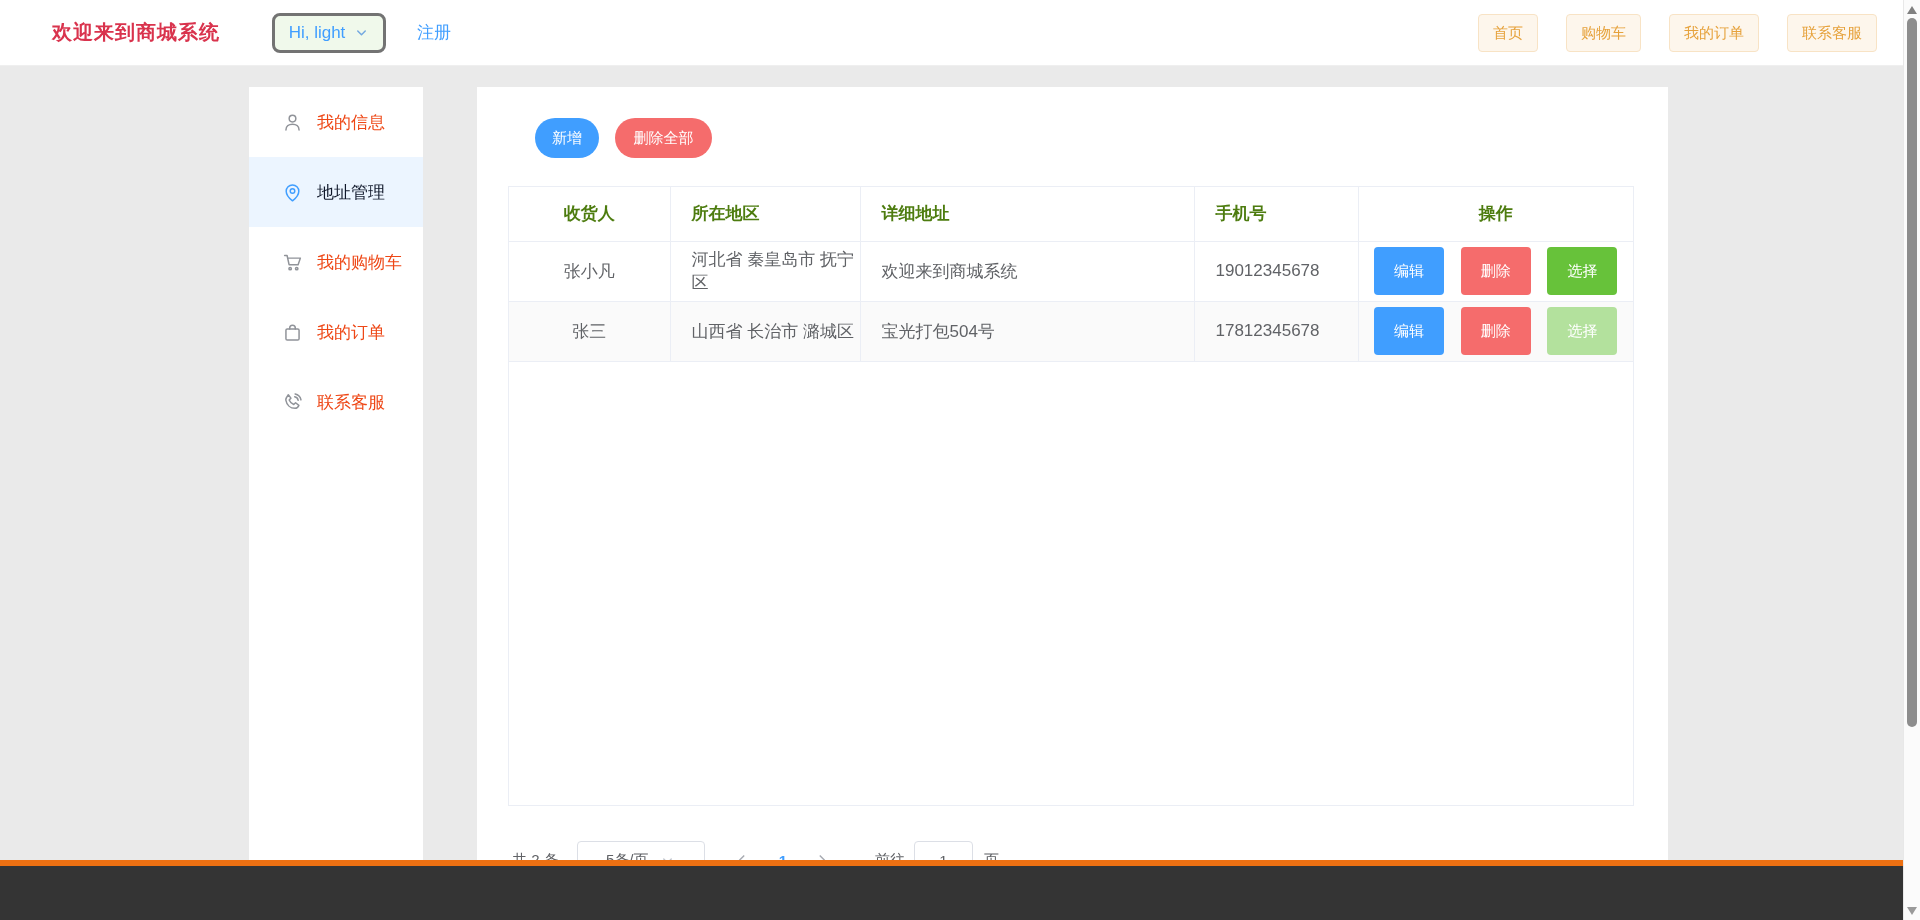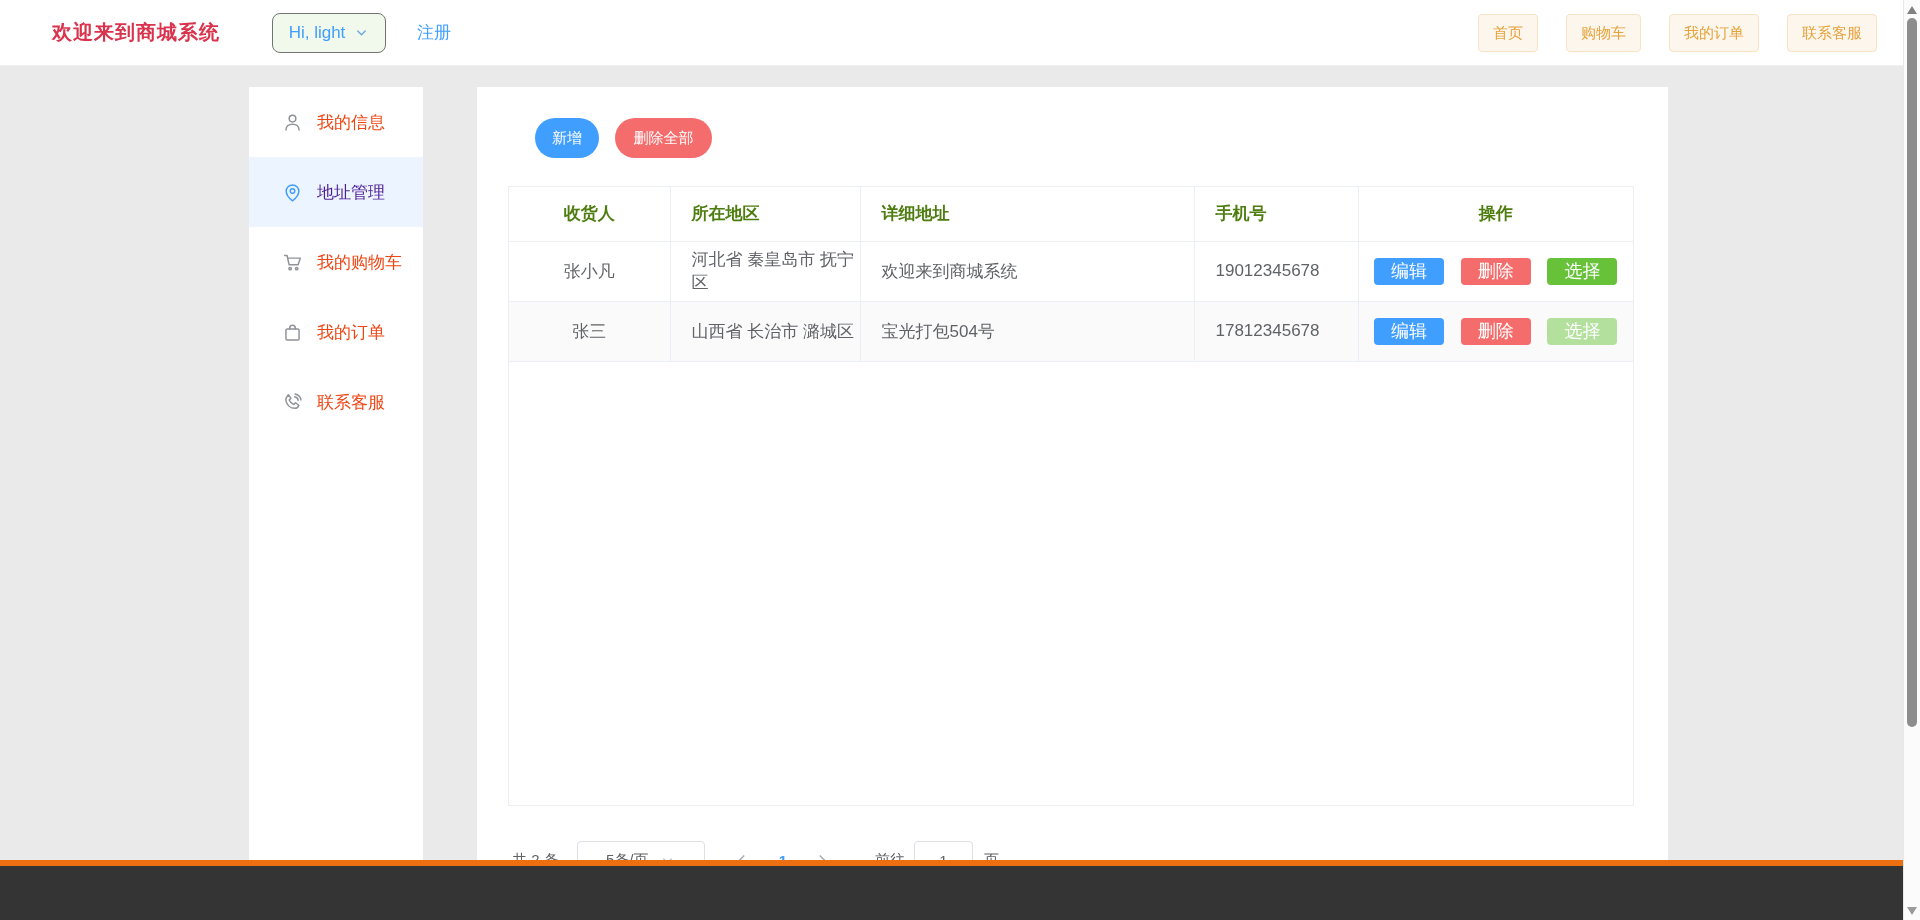--- a/index.html
+++ b/index.html
@@ -3,55 +3,55 @@
 <meta charset="utf-8">
 <style>
   * { margin:0; padding:0; box-sizing:border-box; font-family:"Liberation Sans", sans-serif; }
   html,body { width:1920px; height:920px; }
   body { position:relative; background:#eaeaea; overflow:hidden; }
 
   
   .header { position:absolute; left:0; top:0; width:1920px; height:66px; background:#fff;
             border-bottom:1px solid #efefef; display:flex; align-items:center; z-index:5; }
   .title { margin-left:52px; font-size:20px; font-weight:bold; color:#d9334d; letter-spacing:1px; }
-  .user-btn { margin-left:52px; width:114px; height:40px; background:#f0f9eb; border:1px solid #737373;
+  .user-btn { margin-left:52px; width:114px; height:40px; background:#f0f9eb; border:3px solid #737373;
               border-radius:8px; color:#409eff; font-size:17px; display:flex; align-items:center;
               justify-content:center; gap:9px; cursor:pointer; }
   .register { margin-left:31px; color:#409eff; font-size:17px; text-decoration:none; cursor:pointer; }
   .nav { position:absolute; right:43px; top:14px; display:flex; gap:28px; }
   .nav-btn { height:38px; padding:0 14px; background:#fdf6ec; border:1px solid #f8e3c5; border-radius:4px;
              color:#e6a23c; font-size:15px; display:flex; align-items:center; cursor:pointer; }
 
   
   .sidebar { position:absolute; left:249px; top:87px; width:174px; height:779px; background:#fff; }
   .side-item { height:70px; display:flex; align-items:center; padding-left:33px; gap:14px;
                font-size:17px; color:#ee4716; cursor:pointer; }
   .side-item .icn { width:21px; height:21px; color:#909399; flex:none; }
-  .side-item.active { background:#ecf5ff; color:#4c1d95; }
+  .side-item.active { background:#ecf5ff; color:#0f172a; }
   .side-item.active .icn { color:#409eff; }
   .icn svg { width:100%; height:100%; display:block; }
 
   
   .main { position:absolute; left:465px; top:87px; width:1191px; height:779px; background:#fff;margin-left:12px; }
   .toolbar { padding:31px 0 0 58px; display:flex; gap:16px; }
   .btn-pill { height:40px; border:none; border-radius:20px; color:#fff; font-size:15px;
               display:flex; align-items:center; justify-content:center; cursor:pointer; }
   .btn-add { width:64px; background:#409eff; }
   .btn-delall { width:97px; background:#f56c6c; }
 
   .table-wrap { margin:28px 0 0 31px; width:1126px; height:620px; border:1px solid #ebeef5; }
   table { width:100%; border-collapse:collapse; table-layout:fixed; font-size:17px; }
   th { height:54px; color:#4d7c0f; font-weight:700; }
   td { height:60px; color:#606266; }
   th, td { border-right:1px solid #ebeef5; border-bottom:1px solid #ebeef5; padding:0; background:#fff; }
   th:last-child, td:last-child { border-right:none; }
   .c-center { text-align:center; }
   .c-left { text-align:left; padding-left:21px; }
   tr.stripe td { background:#fafafa; }
-  .btn-sm { width:70px; height:27px; border:none; border-radius:4px; color:#fff; font-size:18px;
+  .btn-sm { width:70px; height:48px; border:none; border-radius:4px; color:#fff; font-size:15px;
             margin:0 6px; cursor:pointer; }
   .btn-edit { background:#409eff; }
   .btn-del  { background:#f56c6c; }
   .btn-sel  { background:#67c23a; }
   .btn-sel.disabled { background:#b3e19d; cursor:not-allowed; }
 
   
   .pagination { position:absolute; left:35px; top:751px; height:44px; display:flex; align-items:center;
                 font-size:15px; color:#606266; }
   .pg-total { white-space:nowrap; }

